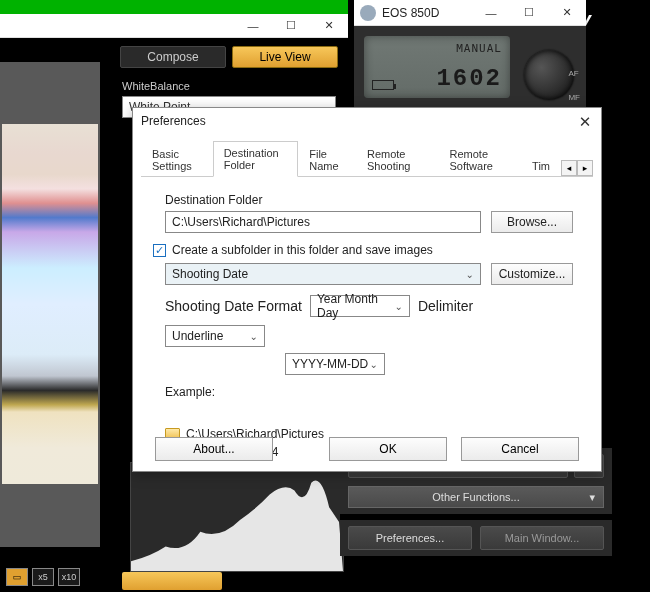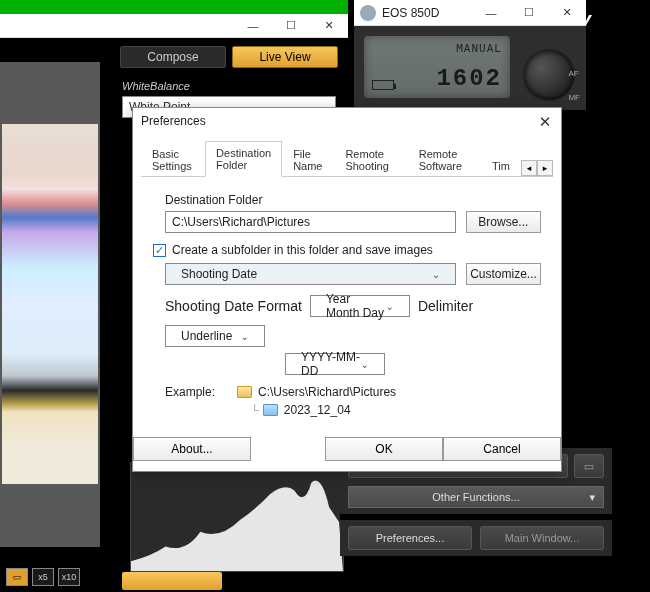--- a/index.html
+++ b/index.html
@@ -17,21 +17,21 @@
 .preview-img { width: 96px; height: 360px; margin-top: 60px; background: linear-gradient(to bottom,
   #e8e0d4 0%, #e8d8d0 8%, #e8d8cc 14%, #f4e0e0 18%, #e09090 22%, #527acc 26%,
   #c8a8e8 30%, #cceeff 40%, #e0eeff 50%, #dcecf8 64%,
   #c0c6d0 70%, #2a2a2a 74%, #c0a850 78%, #efe2c0 80%, #f0eada 90%, #efeada 100%); }
 
 .right-panel { position: absolute; left: 114px; top: 0; width: 230px; height: 100%; background: #000; }
 .tab-row { display: flex; gap: 6px; padding: 8px 6px; }
 .tab-btn { flex: 1; height: 22px; font-size: 12px; display: flex; align-items: center; justify-content: center; border: 1px solid #444; background: #2a2a2a; color: #ccc; border-radius: 2px; }
 .tab-btn.active { background: linear-gradient(#f7c75a, #e0a030); color: #000; border: 1px solid #8a6a10; }
 
-.panel-label { color: #ccc; font-size: 11px; padding: 4px 8px 2px; font-style: italic; }
+.panel-label { color: #ccc; font-size: 11px; padding: 4px 8px 2px; }
 .panel-select { margin: 2px 8px 8px; height: 22px; background: #fff; border: 1px solid #888; display: flex; align-items: center; justify-content: space-between; padding: 0 6px; font-size: 12px; color: #333; }
 .chev { font-size: 10px; color: #555; }
 
 .histogram { position: absolute; left: 130px; bottom: 20px; width: 214px; height: 110px; background: #2a2a2a; border: 1px solid #444; }
 .hist-svg { width: 100%; height: 100%; }
 
 .zoom-icons { position: absolute; left: 6px; bottom: 6px; display: flex; gap: 4px; align-items: center; }
 .zi { width: 22px; height: 18px; border: 1px solid #888; display: flex; align-items: center; justify-content: center; font-size: 9px; color: #ccc; background: #1a1a1a; }
 .zi.first { background: #e0a030; color: #000; }
 
@@ -53,51 +53,51 @@
 
 
 .lower-right { position: absolute; left: 340px; top: 448px; width: 272px; text-align: right; }
 .dark-btn { flex: 1; height: 24px; display: flex; align-items: center; justify-content: center; font-size: 11px; background: linear-gradient(#4a4a4a,#3a3a3a); color: #999; border: 1px solid #555; border-radius: 2px; }
 .dark-btn.small { flex: 0 0 30px; }
 .lr-strip { height: 6px; background: #000; }
 .dark-select { margin: 4px 8px; height: 22px; background: linear-gradient(#5a5a5a,#4a4a4a); color: #ddd; display: flex; align-items: center; justify-content: center; font-size: 11px; border: 1px solid #666; position: relative; }
 .dark-select::after { content: "▾"; position: absolute; right: 8px; }
 
 
-.dialog { position: absolute; left: 132px; top: 107px; width: 430px; height: 365px; background: #fff; border: 1px solid #888; box-shadow: 0 3px 12px rgba(0,0,0,.3); }
+.dialog { position: absolute; left: 132px; top: 107px; width: 470px; height: 365px; background: #fff; border: 1px solid #888; box-shadow: 0 3px 12px rgba(0,0,0,.3); }
 .dlg-title { height: 26px; display: flex; align-items: center; padding: 0 8px; font-size: 12px; color: #222; }
 .dlg-close { position: absolute; right: 6px; top: 4px; width: 20px; height: 20px; display: flex; align-items: center; justify-content: center; font-size: 15px; color: #333; }
 
 .tabs { display: flex; align-items: flex-end; margin: 6px 8px 0; border-bottom: 1px solid #ccc; position: relative; }
 .dlg-tab { padding: 5px 10px; font-size: 11px; color: #333; border: 1px solid transparent; border-bottom: none; position: relative; top: 1px; }
 .dlg-tab.active { background: #fff; border: 1px solid #ccc; border-bottom: 1px solid #fff; }
 .tab-arrows { margin-left: auto; display: flex; }
 .tab-arrow { width: 16px; height: 16px; border: 1px solid #bbb; font-size: 9px; display: flex; align-items: center; justify-content: center; background: #f4f4f4; }
 
 .dlg-body { padding: 12px 20px; font-size: 12px; color: #222; }
 .fld-label { margin: 4px 0 4px 12px; font-size: 12px; }
 .row { display: flex; align-items: center; gap: 10px; margin: 4px 0 10px 12px; }
 .text-input { width: 316px; height: 22px; border: 1px solid #888; padding: 0 6px; font-size: 12px; display: flex; align-items: center; background: #fff; }
 .std-btn { width: 82px; height: 22px; border: 1px solid #999; background: linear-gradient(#fdfdfd,#ebebeb); font-size: 12px; display: flex; align-items: center; justify-content: center; }
 .cb-row { display: flex; align-items: center; gap: 6px; margin: 6px 0 6px 0; }
 .cb { width: 13px; height: 13px; border: 1px solid #1a6fc0; display: flex; align-items: center; justify-content: center; color: #1a6fc0; font-size: 11px; }
-.w-select { height: 22px; border: 1px solid #888; background: #eaf2f6; display: flex; align-items: center; justify-content: space-between; padding: 0 15px; font-size: 12px; }
+.w-select { height: 22px; border: 1px solid #888; background: #eaf2f6; display: flex; align-items: center; justify-content: space-between; padding: 0 6px; font-size: 12px; }
 .w-select.plain { background: #fff; }
 .inline-label { font-size: 14px; }
 .row2 { display: flex; align-items: center; gap: 8px; margin: 6px 0 6px 12px; flex-wrap: wrap; }
 
-.example { display: flex; gap: 22px; margin: 10px 0 7px 12px; font-size: 12px; }
+.example { display: flex; gap: 28px; margin: 10px 0 7px 12px; font-size: 12px; flex-direction: column; }
 .tree { font-size: 12px; }
 .tree-row { display: flex; align-items: center; gap: 6px; }
 .tree-row.indent { margin-left: 14px; margin-top: 4px; }
 .fold-icon { width: 15px; height: 12px; background: linear-gradient(#ffe9a8,#f0c050); border: 1px solid #c79a20; border-radius: 1px; position: relative; }
 .fold-icon.blue { background: linear-gradient(#bde0ff,#87c0ee); border-color: #5a94c6; }
 .elbow { color: #999; font-size: 11px; margin-right: -2px; }
 
-.dlg-buttons { position: absolute; left: 0; bottom: 10px; width: 100%; display: flex; padding: 0 0; }
+.dlg-buttons { position: absolute; left: 0; bottom: 10px; width: 100%; display: flex; gap: 14px; padding: 0 22px; }
 .dlg-buttons .std-btn.wide { width: 118px; height: 24px; }
 .dlg-buttons .spacer { flex: 1; }
 </style>
 </head>
 <body>
 
 <div class="green-bar"></div>
 <div class="green-text">y</div>
 
 <div class="host-window">

